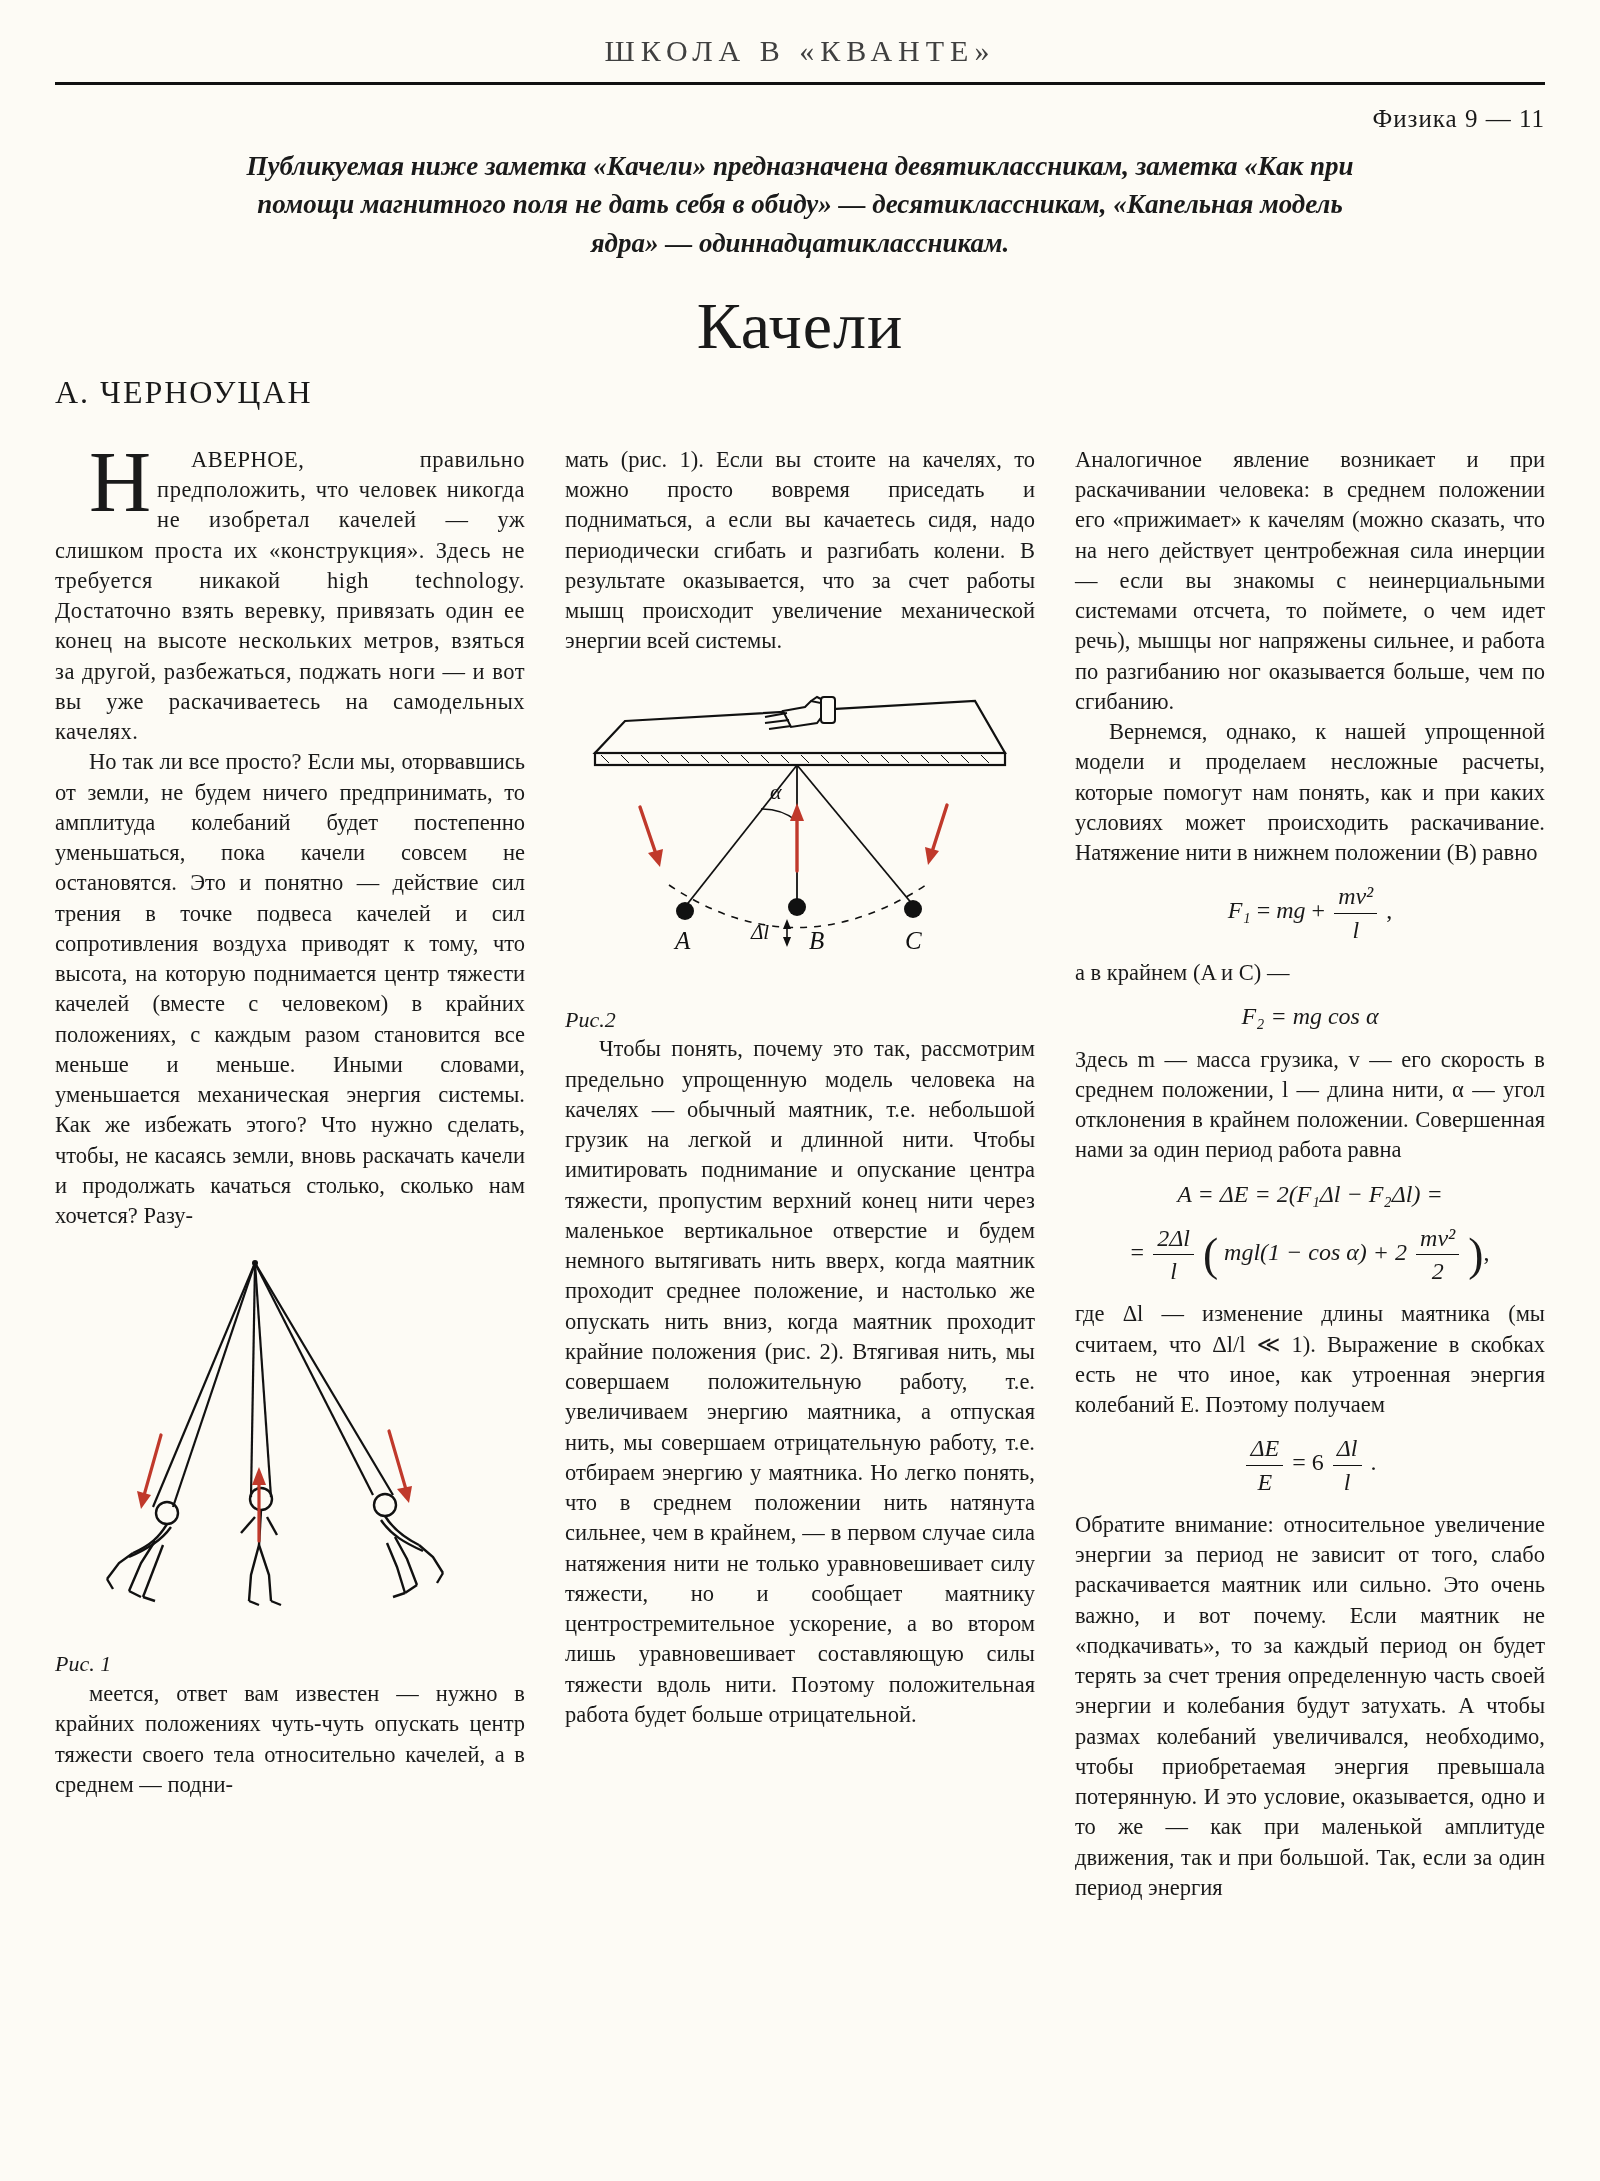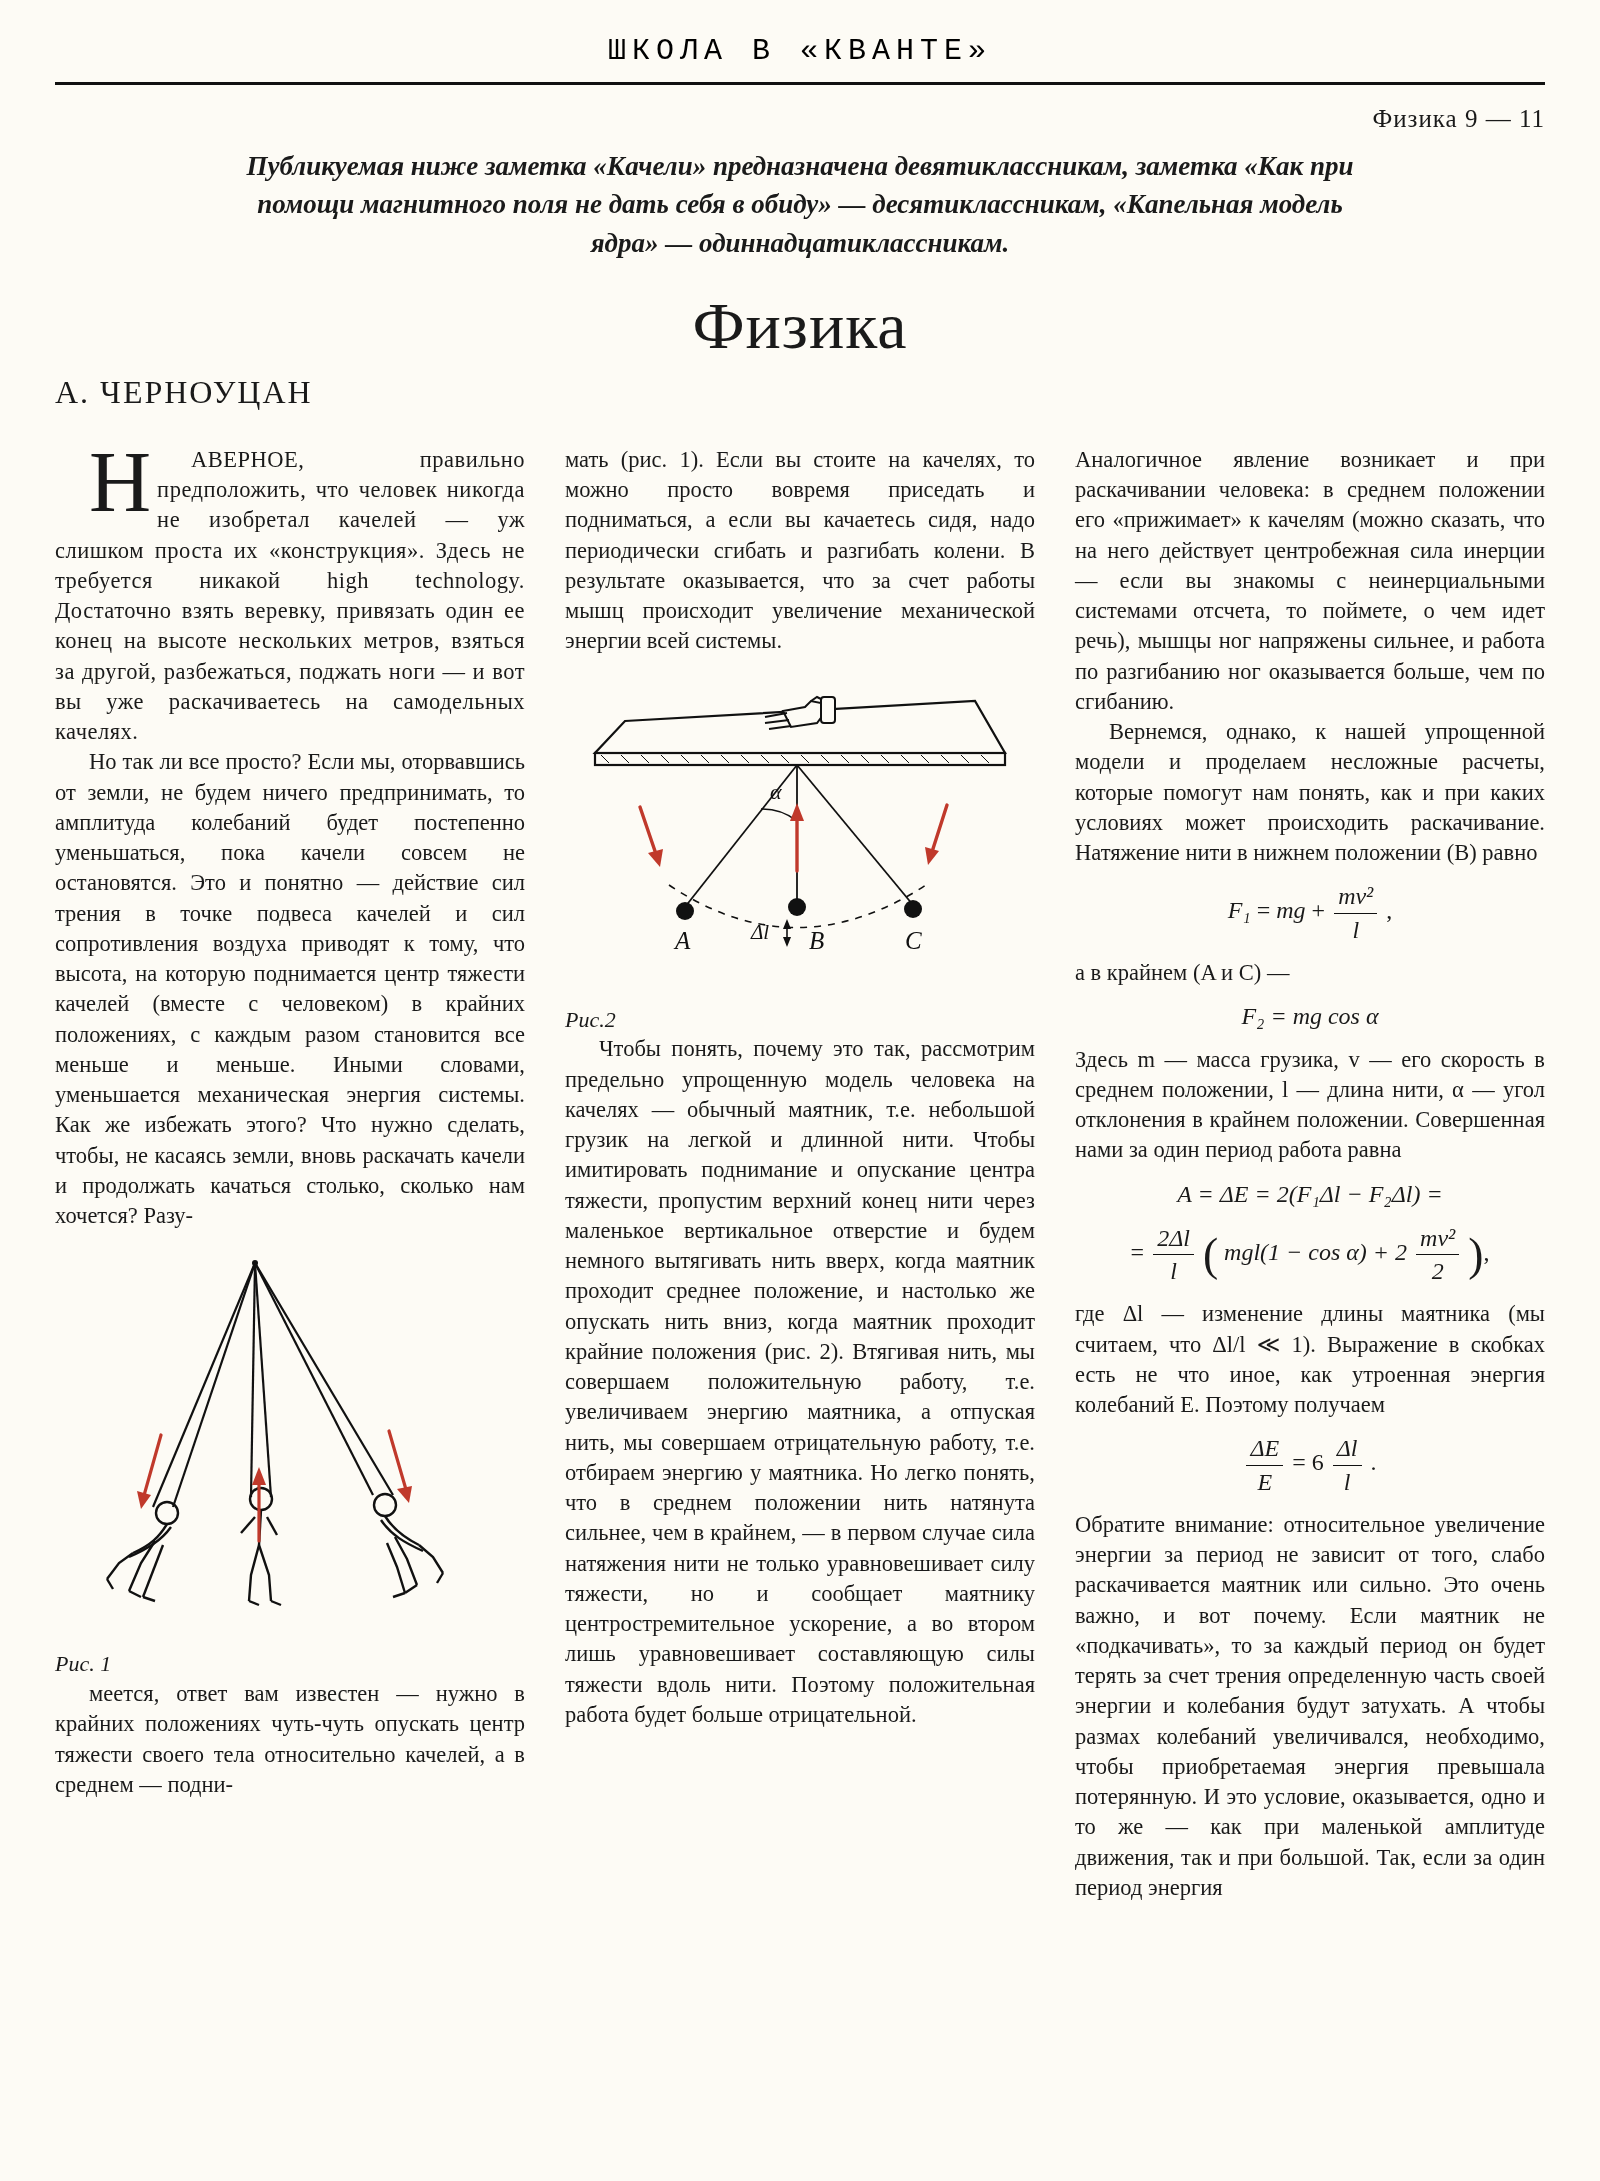--- a/index.html
+++ b/index.html
@@ -24,25 +24,25 @@
   }
   .content {
     position: absolute;
     left: 55px;
     top: 34px;
     width: 1490px;
   }
   
   .rubric {
     text-align: center;
-    font-family: Liberation Mono, monospace;
+    font-family: Liberation Serif, serif;
     font-size: 30px;
     letter-spacing: 6px;
     font-weight: normal;
-    color: #000000;
+    color: #404040;
     padding-bottom: 14px;
   }
   .rubric-rule {
     border-top: 3px solid #111;
     width: 100%;
     margin-bottom: 20px;
   }
   .subject {
     text-align: right;
     font-size: 25px;
@@ -137,21 +137,21 @@
 
 <div class="page">
   <div class="content">
 
     <div class="rubric">ШКОЛА В «КВАНТЕ»</div>
     <div class="rubric-rule"></div>
 
     <div class="subject">Физика 9 — 11</div>
     <div class="lead">Публикуемая ниже заметка «Качели» предназначена девятиклассникам, заметка «Как при помощи магнитного поля не дать себя в обиду» — десятиклассникам, «Капельная модель ядра» — одиннадцатиклассникам.</div>
 
-    <div class="article-title">Физика</div>
+    <div class="article-title">Качели</div>
     <div class="author">А. ЧЕРНОУЦАН</div>
 
     <div class="cols">
 
       <div class="col">
         <p class="dropcap-par"><span class="dropcap">Н</span><span class="smallcaps-start">АВЕРНОЕ, правильно предположить, что человек никогда не изобретал качелей — уж слишком проста их «конструкция». Здесь не требуется никакой high technology. Достаточно взять веревку, привязать один ее конец на высоте нескольких метров, взяться за другой, разбежаться, поджать ноги — и вот вы уже раскачиваетесь на самодельных качелях.</span></p>
         <p>Но так ли все просто? Если мы, оторвавшись от земли, не будем ничего предпринимать, то амплитуда колебаний будет постепенно уменьшаться, пока качели совсем не остановятся. Это и понятно — действие сил трения в точке подвеса качелей и сил сопротивления воздуха приводят к тому, что высота, на которую поднимается центр тяжести качелей (вместе с человеком) в крайних положениях, с каждым разом становится все меньше и меньше. Иными словами, уменьшается механическая энергия системы. Как же избежать этого? Что нужно сделать, чтобы, не касаясь земли, вновь раскачать качели и продолжать качаться столько, сколько нам хочется? Разу-</p>
 
         <div class="figbox">
           <svg width="470" height="400" viewBox="0 0 470 400">

